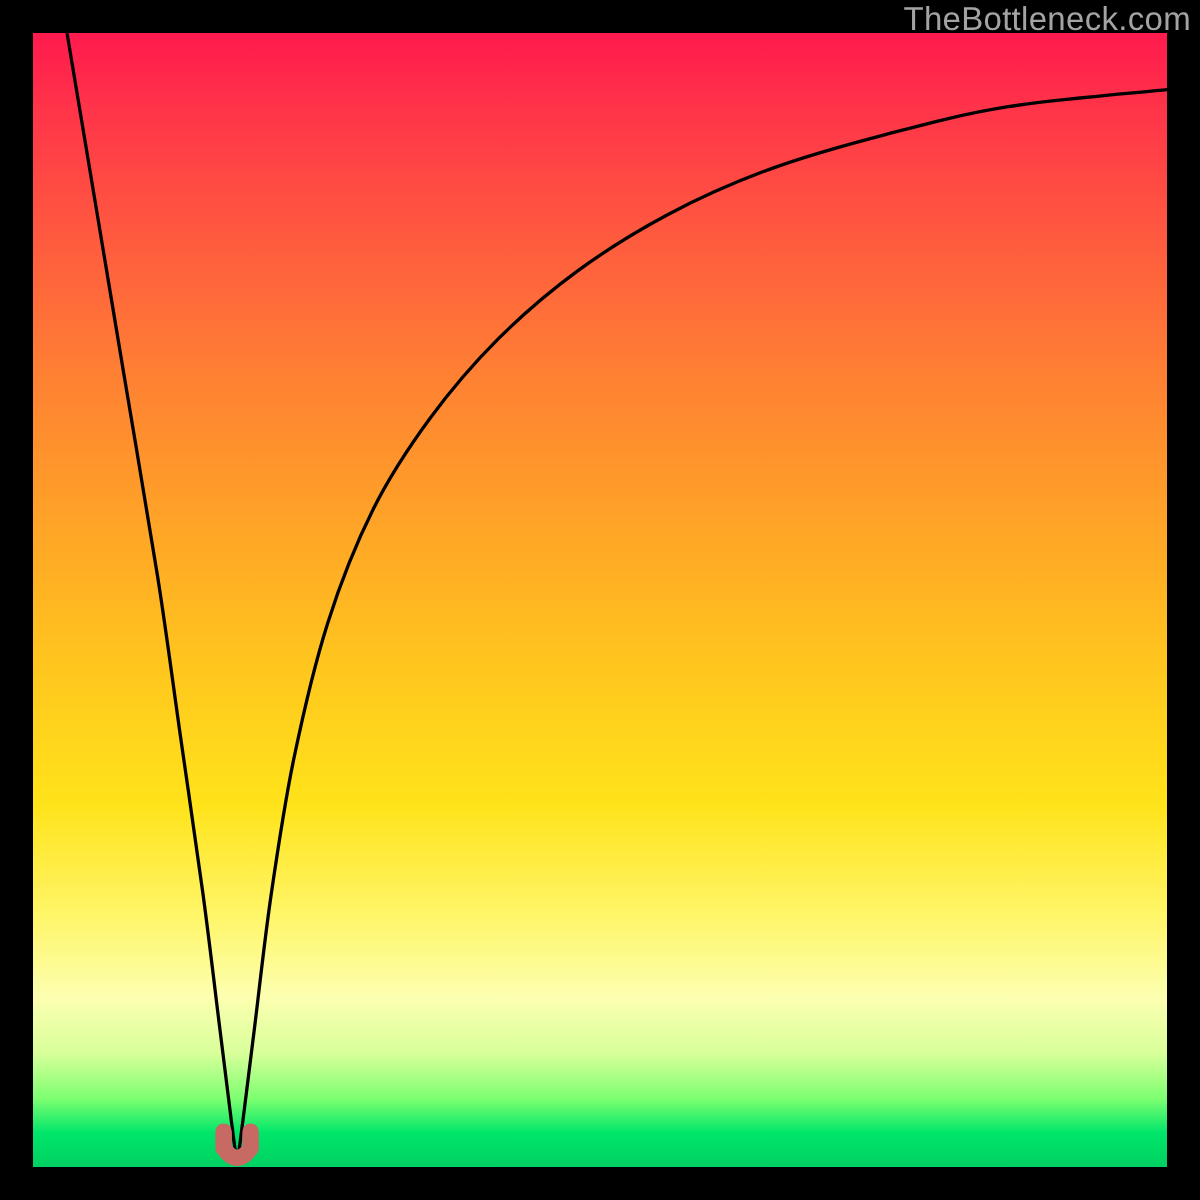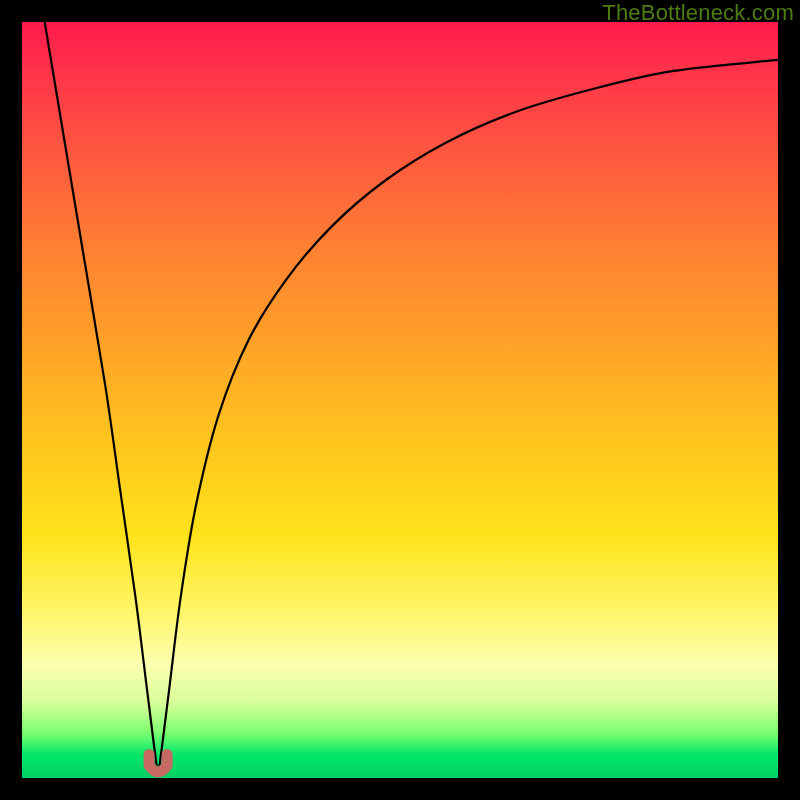--- a/index.html
+++ b/index.html
@@ -40,21 +40,21 @@
         #d8ff9a 90%,
         #7cff70 94%,
         #00e66a 97%,
         #00d060 100%
       );
   }
   .watermark {
     position: absolute;
     top: 0px;
     right: 6px;
-    color: #4d7c0f;
+    color: #a3a3a3;
     font-size: 22px;
     font-weight: 500;
     letter-spacing: 0.2px;
     user-select: none;
   }
   svg.curve {
     position: absolute;
     left: 22px;
     top: 22px;
     width: 756px;

